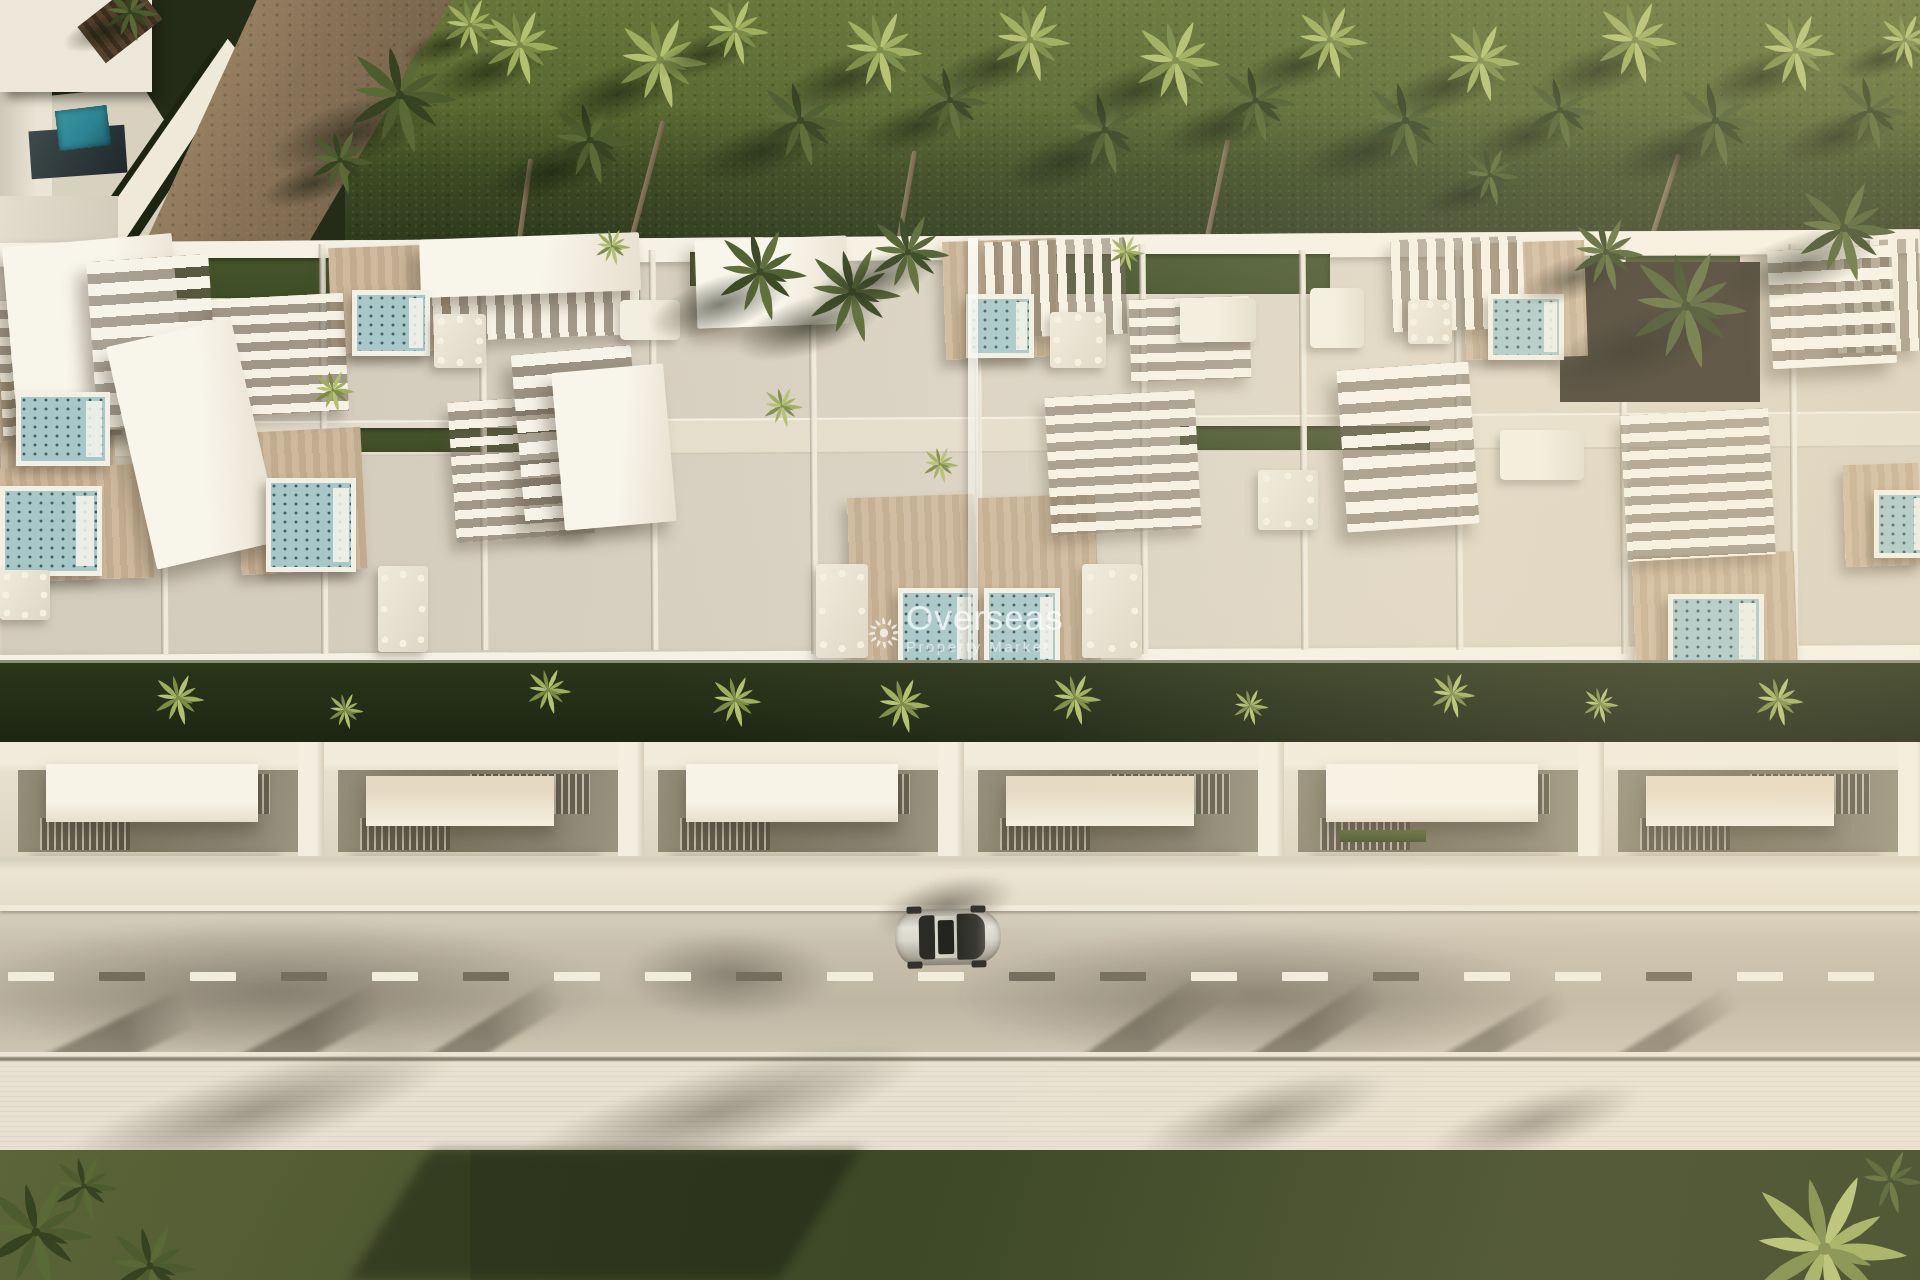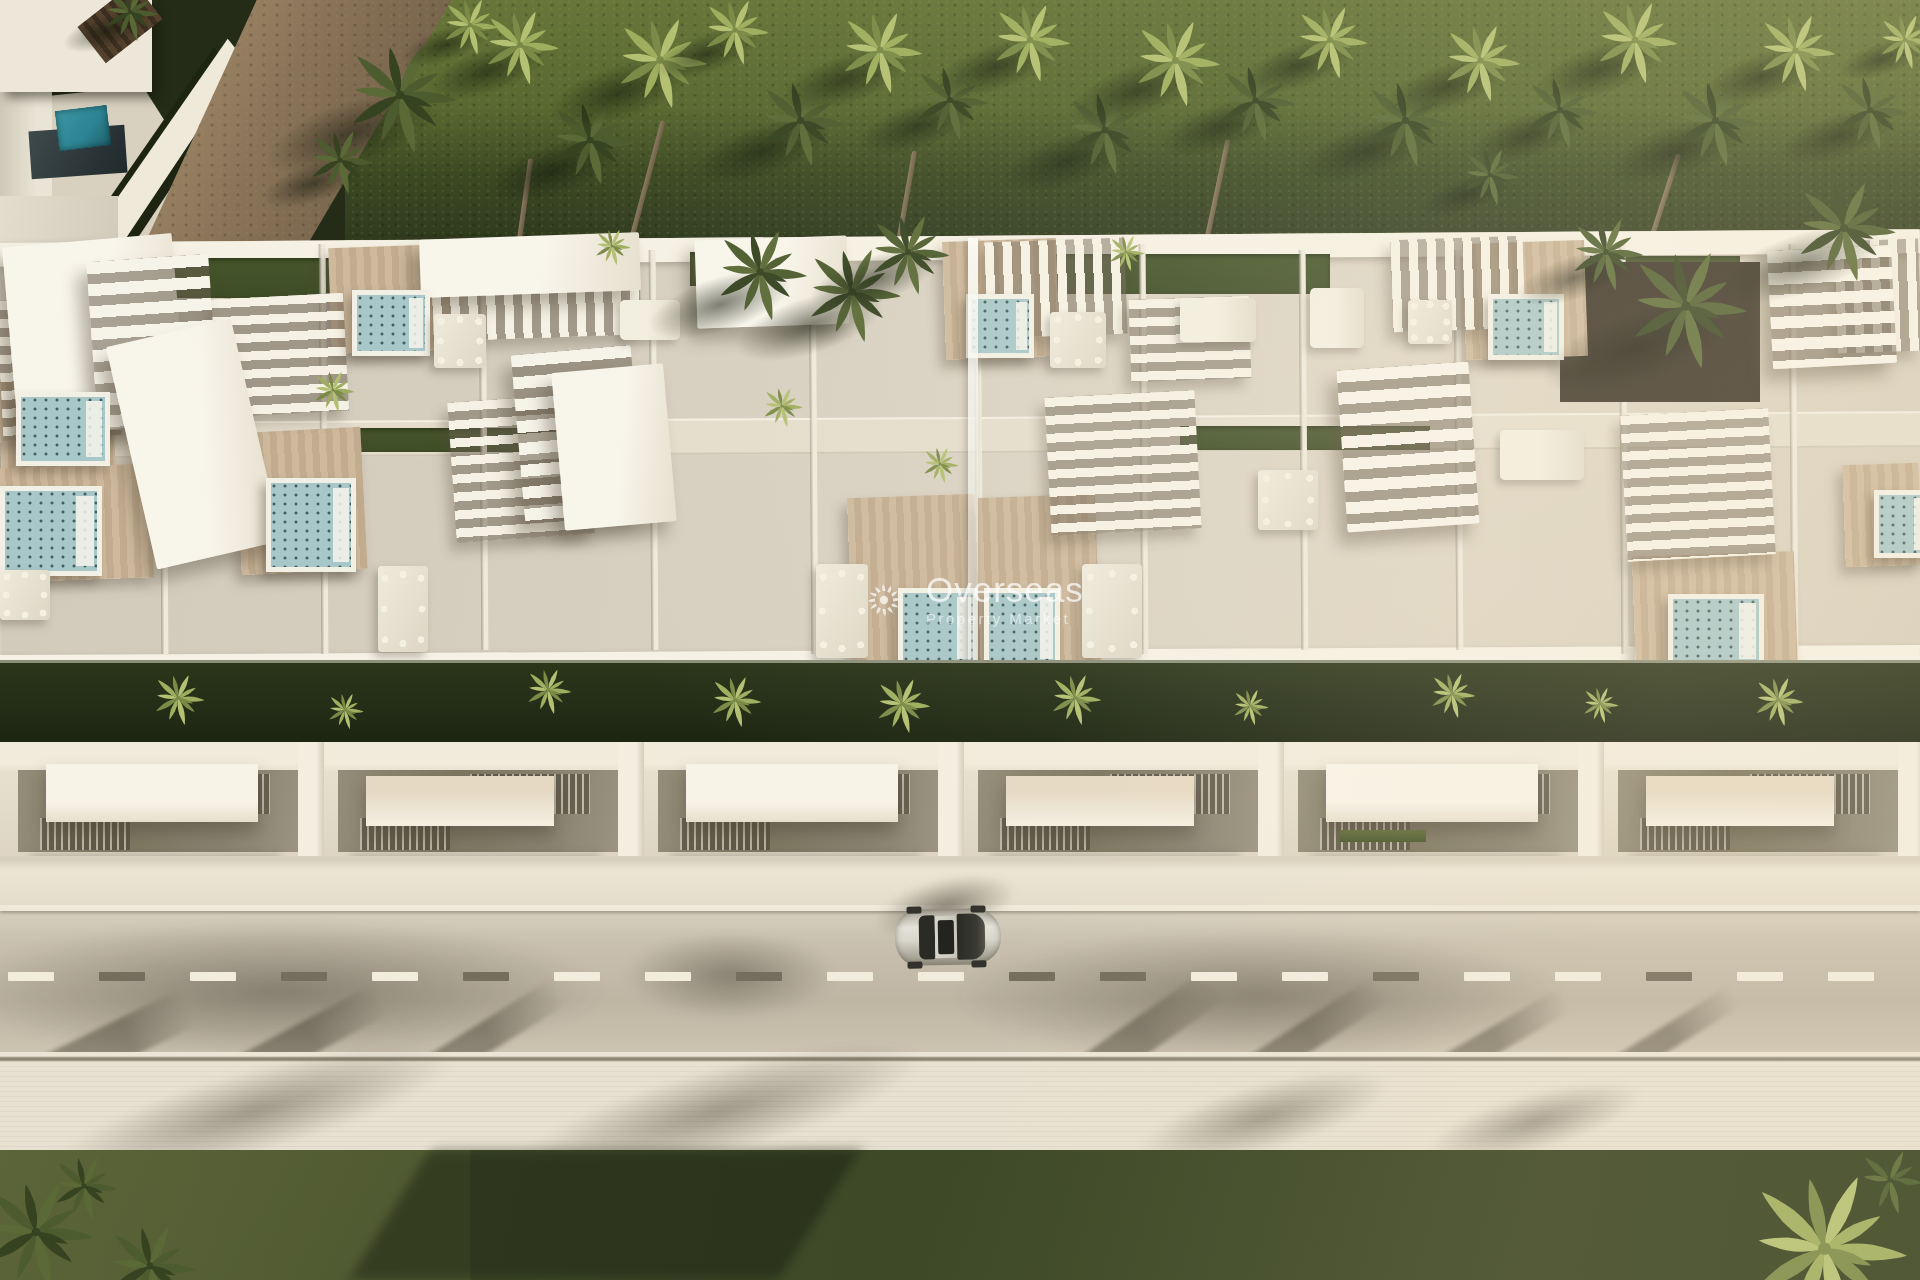--- a/index.html
+++ b/index.html
@@ -112,21 +112,21 @@
   .car{left:895px;top:907px;width:106px;height:60px;transform:rotate(-1deg);}
   .car-body{left:0;top:2px;width:106px;height:56px;border-radius:22px 28px 28px 22px/26px;
     background:linear-gradient(180deg,#a9a496,#e4e1d8 32%,var(--car_body) 55%,#9e9a8b 92%);
     box-shadow:inset 0 0 6px rgba(60,56,46,.5);}
   .car-wind{left:24px;top:8px;width:16px;height:44px;border-radius:6px 2px 2px 6px;background:var(--car_glass);}
   .car-roof{left:40px;top:9px;width:22px;height:42px;background:linear-gradient(90deg,#d8d5ca,#c8c5b9);}
   .car-sunroof{left:43px;top:13px;width:16px;height:34px;background:#24241f;border-radius:2px;}
   .car-rear{left:62px;top:7px;width:28px;height:46px;border-radius:2px 14px 14px 2px;background:linear-gradient(90deg,#2b2b26,#3a3a33 70%,#55534a);}
   .car-wheel{width:15px;height:7px;background:#34322c;border-radius:2px;}
   
-  .watermark{left:862px;top:572px;width:260px;display:flex;align-items:center;gap:20px;
+  .watermark{left:862px;top:600px;width:260px;display:flex;align-items:flex-end;gap:0;
     color:var(--watermark);pointer-events:none;}
   .wm-title{font-size:35px;font-weight:300;letter-spacing:1px;opacity:.72;line-height:1;}
   .wm-sub{font-size:15px;font-weight:300;letter-spacing:2.5px;opacity:.55;margin-top:3px;}
   .palm-wrap{pointer-events:none;}
 </style>
 </head>
 <body>
 
 <div id="stage">
   <div id="scene">

